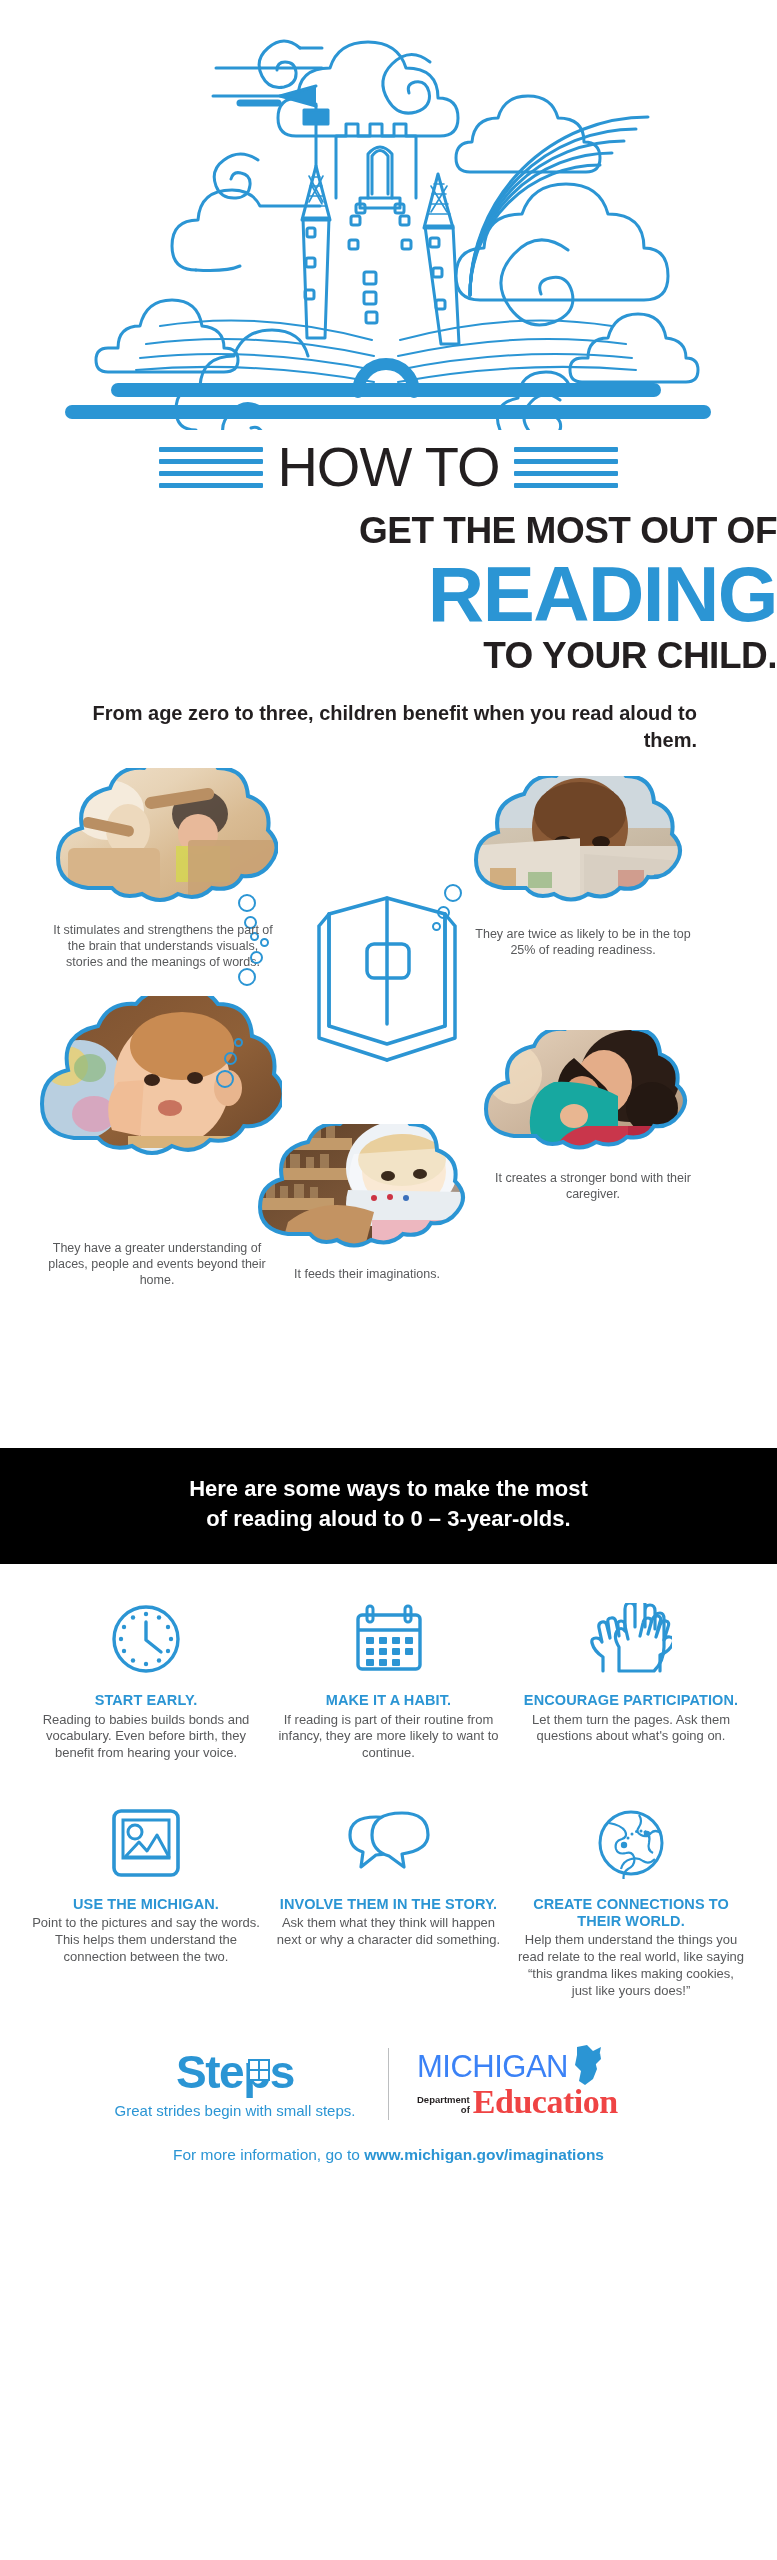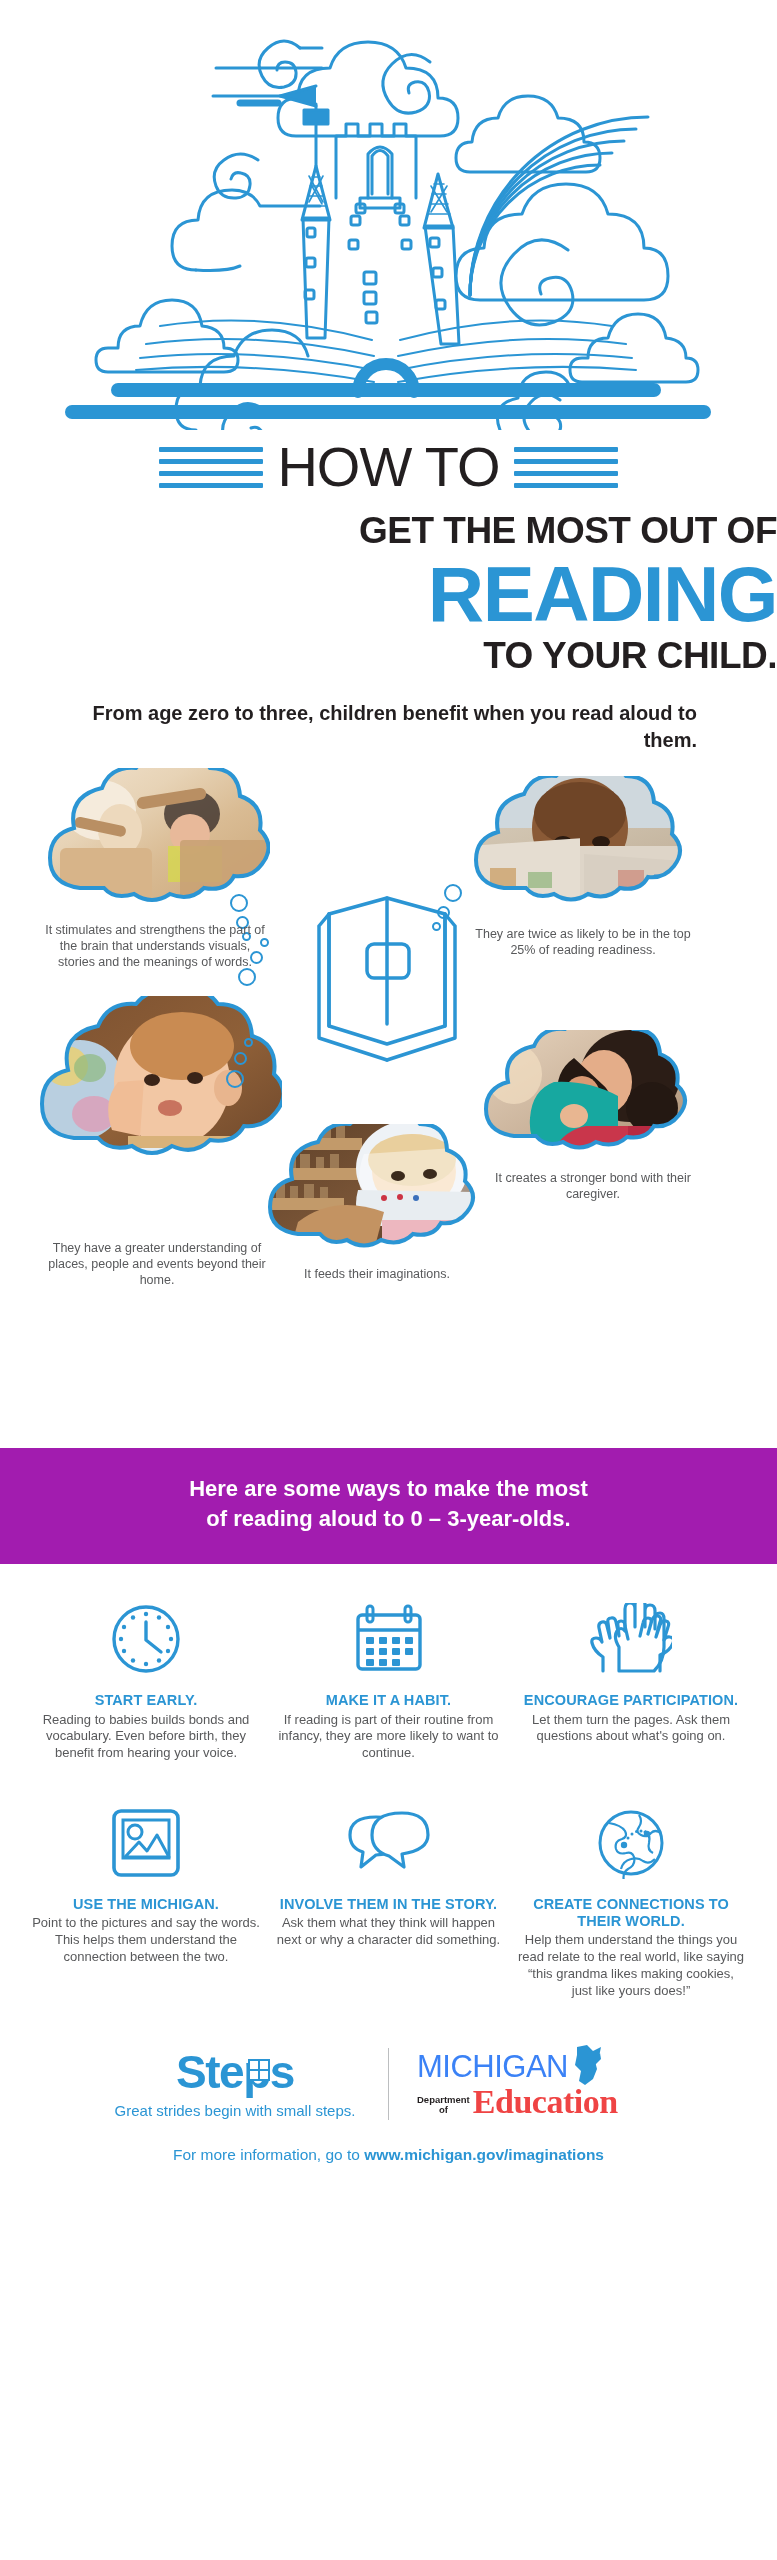--- a/index.html
+++ b/index.html
@@ -118,21 +118,21 @@
     border-radius: 50%;
     background: transparent;
   }
 
   
   .book-sketch { position: absolute; }
 
   
   .banner {
     width: 777px;
-    background: #a21caf;
+    background: #000000;
     text-align: center;
     padding: 26px 60px 30px;
   }
   .banner .bline {
     color: #ffffff;
     font-size: 22px;
     font-weight: 700;
     line-height: 1.38;
   }
 
@@ -230,21 +230,21 @@
   .mde-bottomrow {
     display: flex;
     align-items: flex-end;
     margin-top: 1px;
   }
   .mde-dept {
     font-size: 9.5px;
     font-weight: 700;
     color: #231f20;
     line-height: 1.05;
-    text-align: center;
+    text-align: right;
     padding-right: 3px;
     padding-bottom: 2px;
     margin-top: 12px;
   }
   .mde-edu {
     font-family: "Liberation Serif", serif;
     font-size: 34px;
     font-weight: 700;
     color: #ef4444;
     line-height: 0.92;
@@ -381,21 +381,21 @@
     </div>
   </div>
   <div class="line2">GET THE MOST OUT OF</div>
   <div class="line3">READING</div>
   <div class="line4">TO YOUR CHILD.</div>
   <div class="subtitle">From age zero to three, children benefit when you read aloud to them.</div>
 </div>
 
 <div class="clouds-area">
 
-  <div class="bubble" style="left:40px; top:0px; width:230px;">
+  <div class="bubble" style="left:48px; top:0px; width:230px;">
     <div class="cloudwrap">
       <svg class="cloudshape" width="230" height="144" viewBox="0 0 230 144" xmlns="http://www.w3.org/2000/svg">
         <defs>
           <clipPath id="cl1">
             <path d="M40 120 q-30 -4 -30 -30 q0 -24 24 -30 q-6 -32 28 -40 q8 -22 34 -20 q14 -18 38 -10 q22 -10 36 10 q28 0 30 28 q24 8 20 34 q16 16 2 34 q-10 14 -28 12 q-8 16 -30 12 q-14 14 -34 6 q-18 12 -36 0 q-20 6 -30 -6 z"></path>
           </clipPath>
           <linearGradient id="g1" x1="0" y1="0" x2="1" y2="1">
             <stop offset="0%" stop-color="#f2e3cf"></stop>
             <stop offset="32%" stop-color="#e7d3b6"></stop>
             <stop offset="58%" stop-color="#d9bb93"></stop>
@@ -542,21 +542,21 @@
           <path d="M108 96 q-28 6 -36 34 l130 0 q-6 -28 -40 -34 z" fill="#c9364b"></path>
           <ellipse cx="96" cy="86" rx="14" ry="12" fill="#e8b691"></ellipse>
           <rect x="150" y="96" width="76" height="34" fill="#b82a42"></rect>
         </g>
         <path d="M36 106 q-28 -4 -28 -27 q0 -21 22 -27 q-6 -29 26 -36 q8 -19 31 -17 q14 -16 35 -9 q20 -9 33 9 q25 0 27 25 q21 8 17 31 q15 14 2 30 q-10 13 -25 11 q-8 14 -27 11 q-13 12 -31 5 q-17 11 -33 0 q-17 6 -27 -6 z" fill="none" stroke="#2b95d4" stroke-width="4"></path>
       </svg>
     </div>
     <div class="caption" style="top:140px;">It creates a stronger bond with their caregiver.</div>
   </div>
 
-  <div class="bubble" style="left:262px; top:356px; width:230px;">
+  <div class="bubble" style="left:252px; top:356px; width:230px;">
     <div class="cloudwrap">
       <svg class="cloudshape" width="230" height="134" viewBox="0 0 230 134" xmlns="http://www.w3.org/2000/svg">
         <defs>
           <clipPath id="cl5">
             <path d="M36 110 q-28 -4 -28 -27 q0 -22 22 -28 q-6 -30 26 -37 q8 -20 32 -18 q14 -16 36 -9 q20 -9 34 9 q26 0 27 26 q22 8 18 31 q15 15 2 31 q-10 13 -26 11 q-8 15 -28 11 q-13 13 -32 6 q-17 11 -34 0 q-17 6 -27 -6 z"></path>
           </clipPath>
           <linearGradient id="g5" x1="0" y1="0" x2="1" y2="1">
             <stop offset="0%" stop-color="#5d4028"></stop>
             <stop offset="50%" stop-color="#7a5537"></stop>
             <stop offset="100%" stop-color="#4a3220"></stop>

